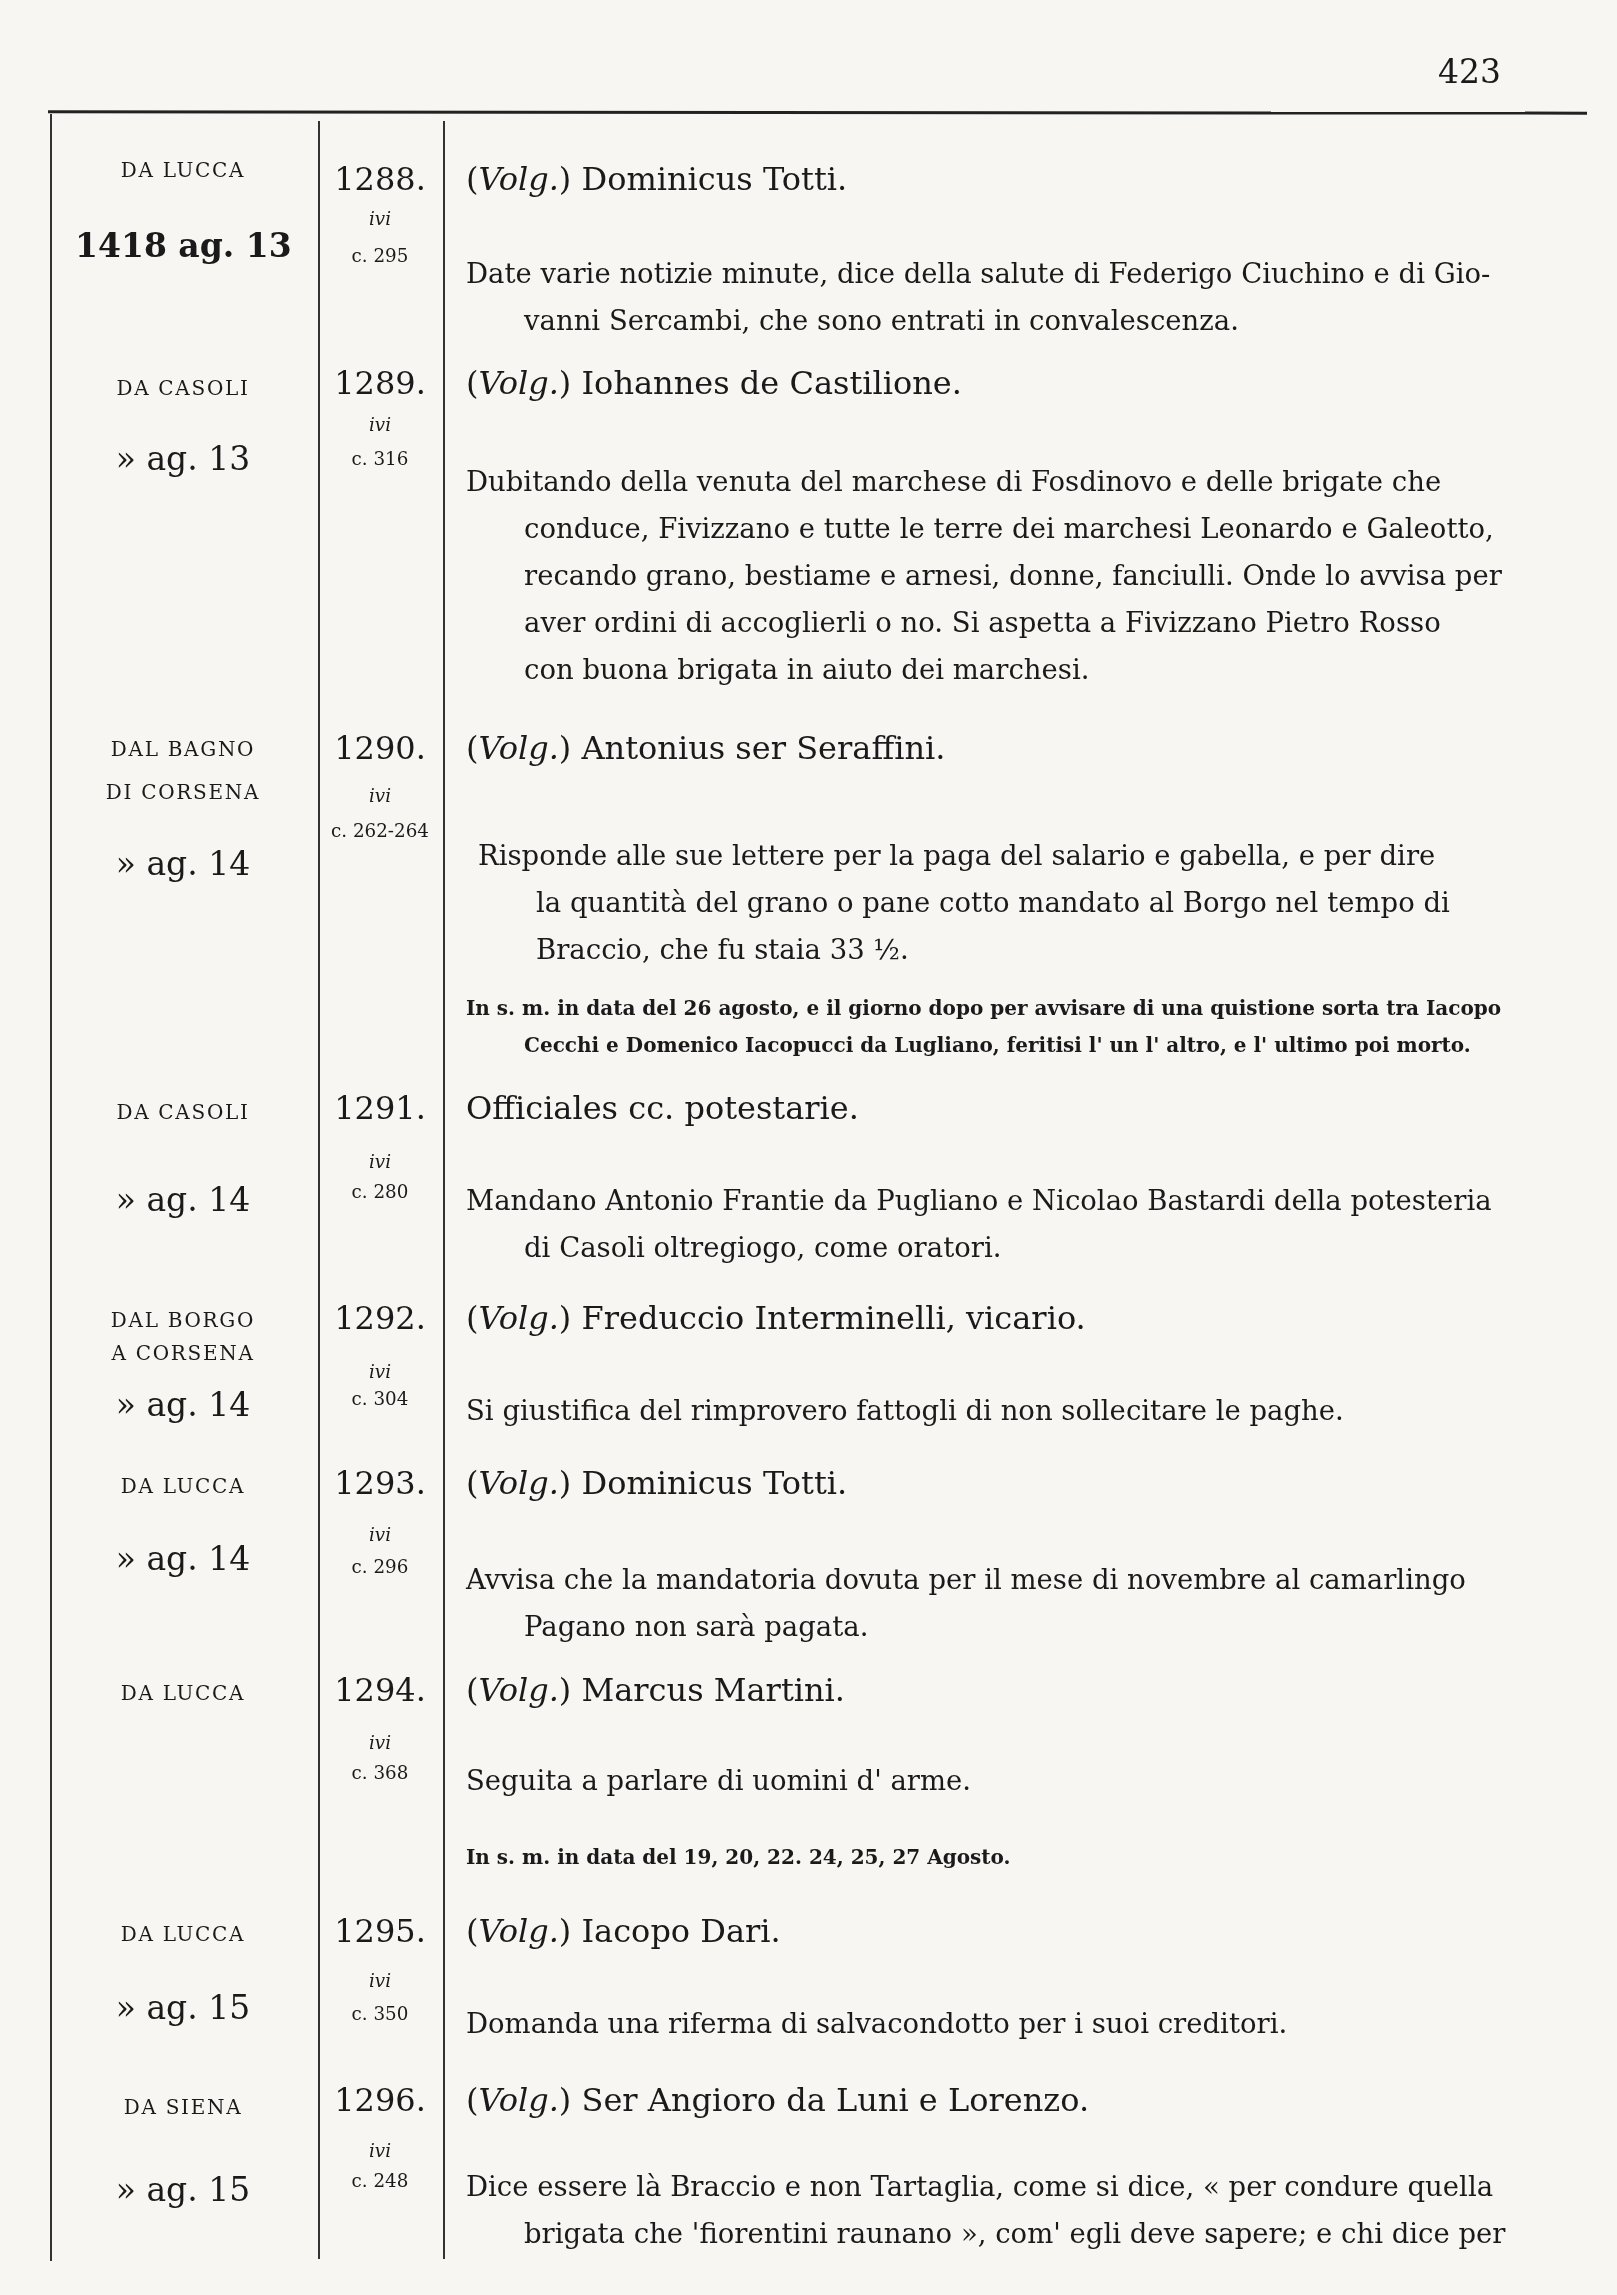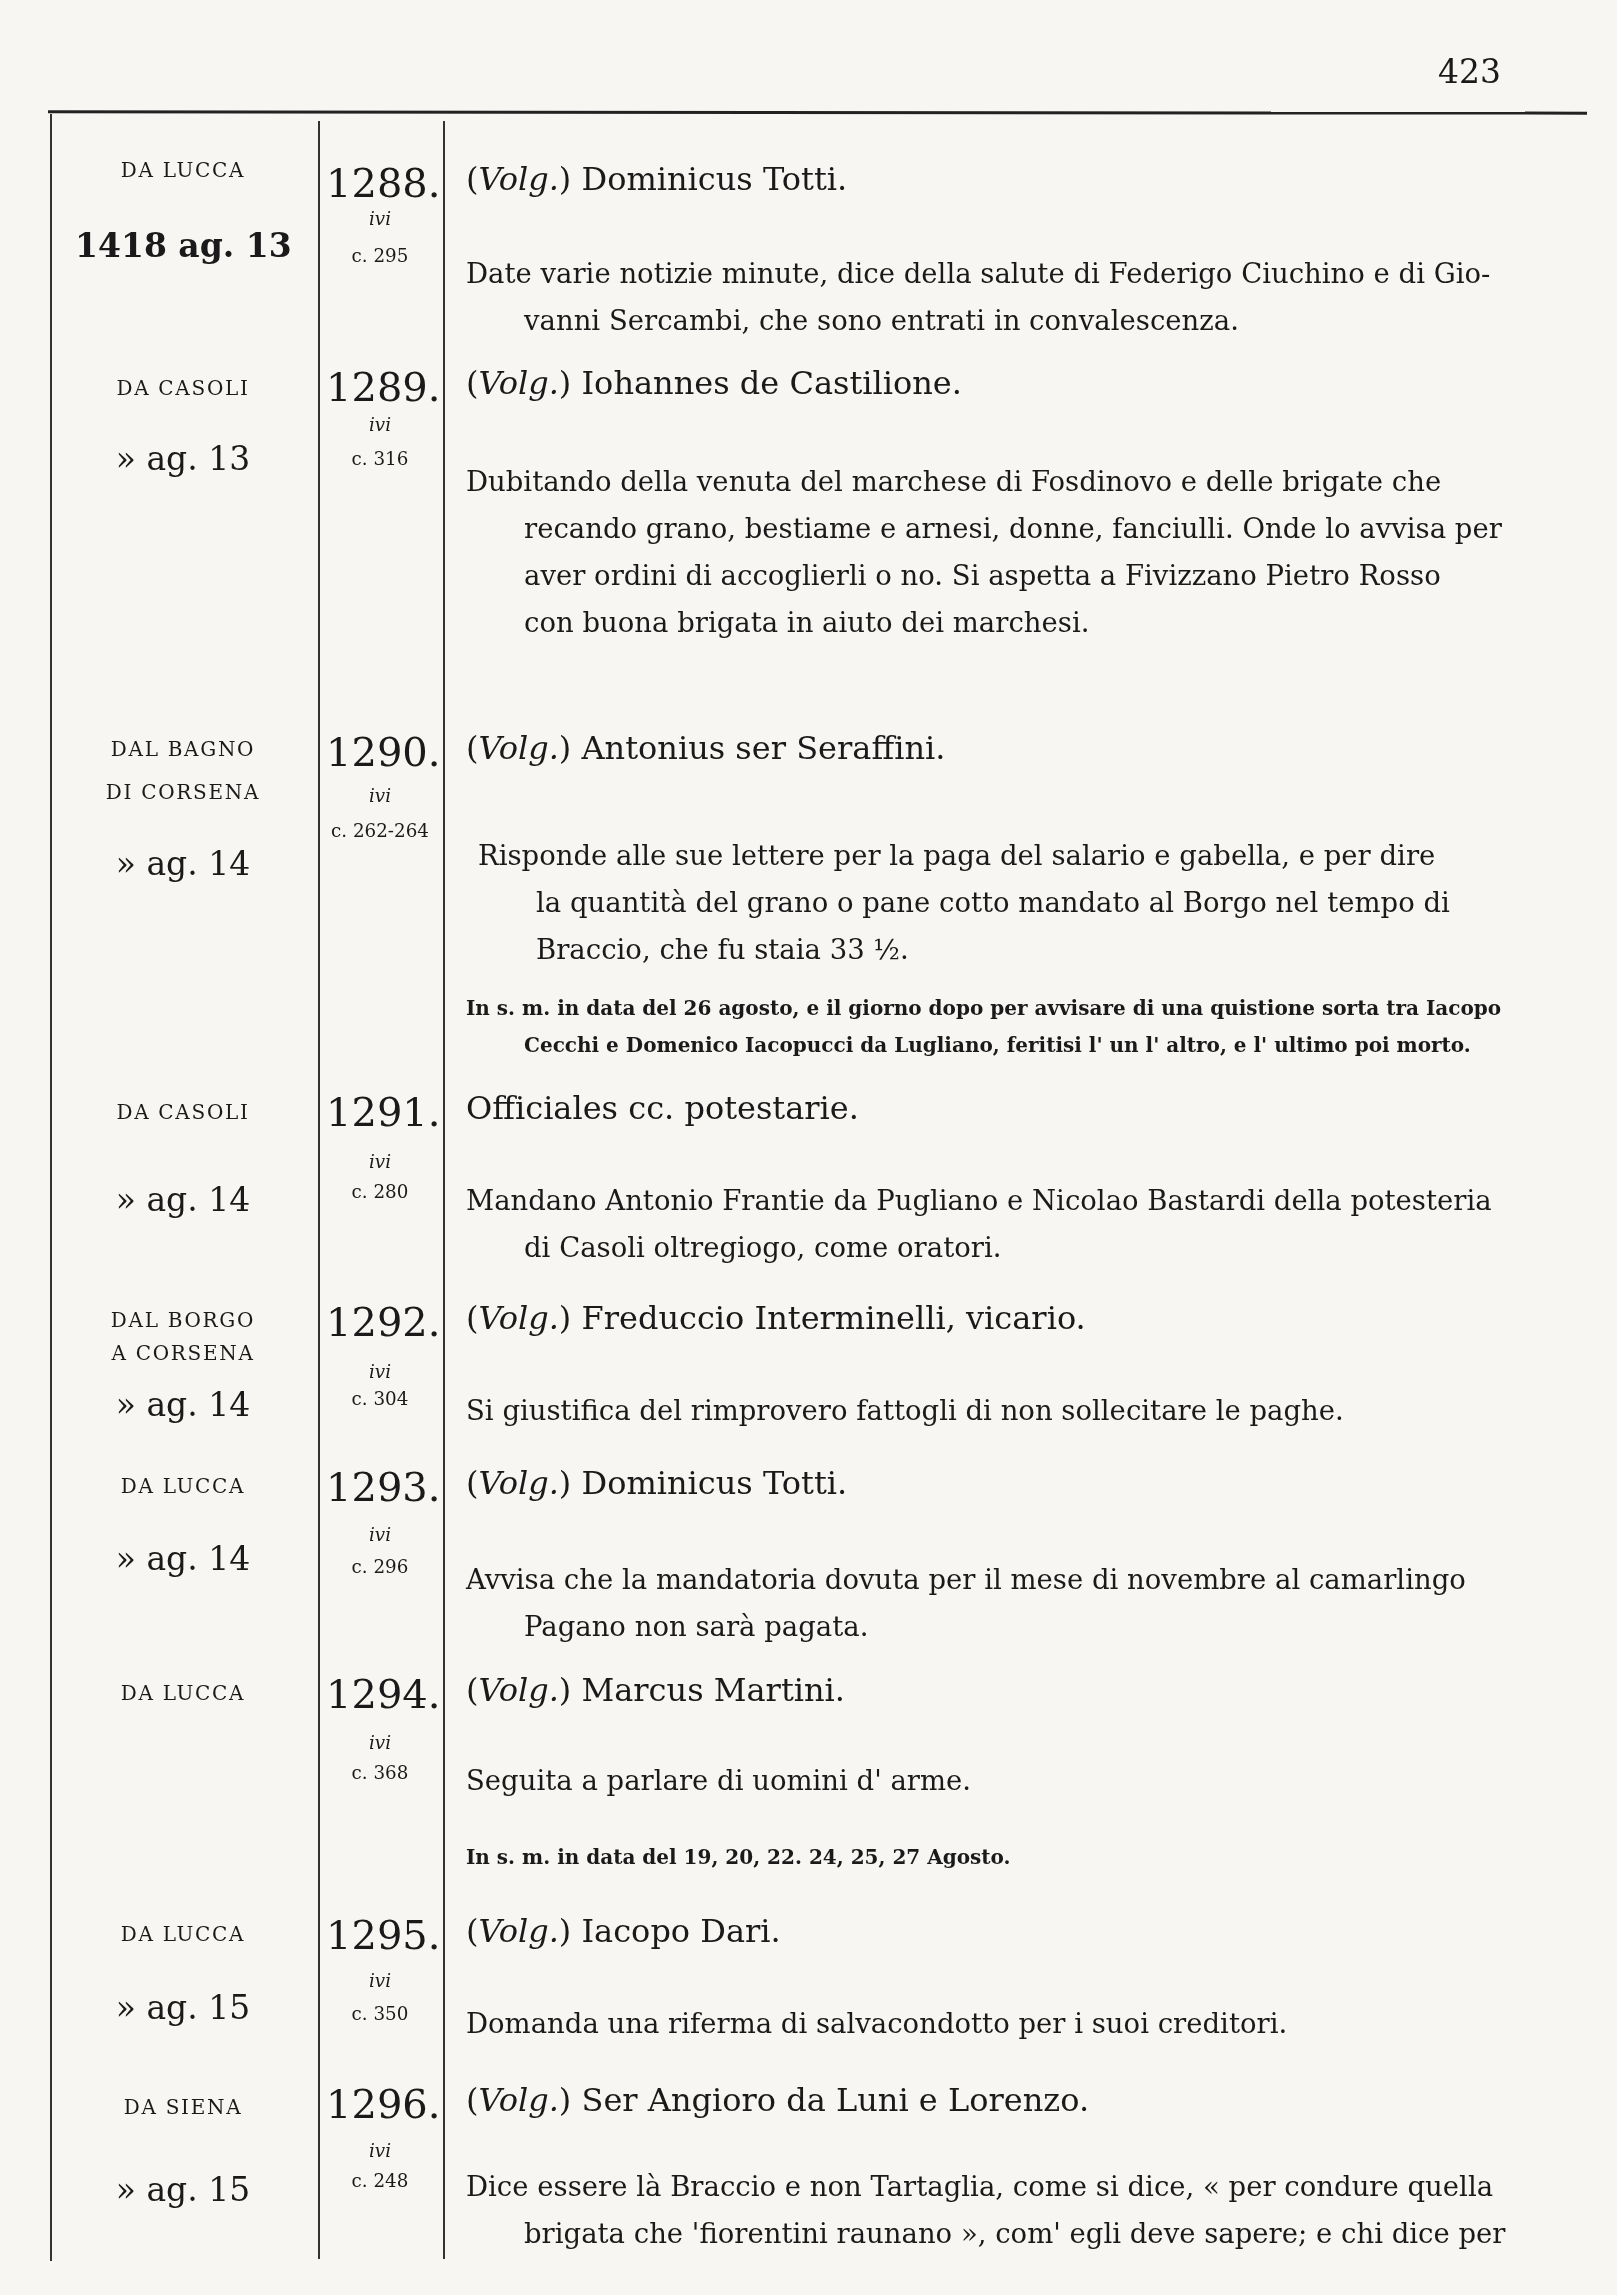--- a/index.html
+++ b/index.html
@@ -7,21 +7,21 @@
     width:1617px; height:2295px; position:relative; overflow:hidden;
     background:#f7f6f3; color:#1a1a1a;
     font-family:"DejaVu Serif", "Liberation Serif", serif;
   }
   .abs { position:absolute; white-space:nowrap; }
   .pagenum { left:1438px; top:52px; font-size:33px; }
   .toprule { left:48px; top:111px; width:1539px; height:3.3px; background:#222; transform:rotate(0.05deg); }
   .vline { position:absolute; width:1.7px; background:#333; }
   .place { font-size:20px; letter-spacing:1.7px; text-align:center; width:216px; left:75px; }
   .date { font-size:33px; text-align:center; width:216px; left:75px; }
-  .num { font-size:40px; left:326px; width:108px; text-align:center; }
+  .num { font-size:32px; left:326px; width:108px; text-align:center; }
   .ivi { font-size:18.3px; font-style:italic; left:326px; width:108px; text-align:center; }
   .carte { font-size:18.3px; left:326px; width:108px; text-align:center; }
   .title { font-size:32px; left:466px; }
   .title i { font-style:italic; }
   .body { font-size:27.5px; left:466px; width:1107px; white-space:normal; line-height:47px; text-align:justify; }
   .body span.line { display:block; }
   .body span.indent { padding-left:58px; }
   .note { font-size:20px; left:466px; width:1111px; white-space:normal; line-height:37px; font-weight:bold; }
 </style>
 </head>
@@ -45,20 +45,21 @@
       <span class="line indent">vanni Sercambi, che sono entrati in convalescenza.</span>
     </div>
     <div class="abs place" style="top: 376px;">DA CASOLI</div>
     <div class="abs date" style="top: 439px;">» ag. 13</div>
     <div class="abs num" style="top: 364px;">1289.</div>
     <div class="abs ivi" style="top: 414px;">ivi</div>
     <div class="abs carte" style="top: 448px;">c. 316</div>
     <div class="abs title" style="top: 364px;"><span>(</span><i>Volg.</i><span>) </span><span>Iohannes de Castilione.</span></div>
     <div class="abs body" style="top: 458px;">
       <span class="line">Dubitando della venuta del marchese di Fosdinovo e delle brigate che</span>
+      <span class="line indent">conduce, Fivizzano e tutte le terre dei marchesi Leonardo e Galeotto,</span>
       <span class="line indent">recando grano, bestiame e arnesi, donne, fanciulli. Onde lo avvisa per</span>
       <span class="line indent">aver ordini di accoglierli o no. Si aspetta a Fivizzano Pietro Rosso</span>
       <span class="line indent">con buona brigata in aiuto dei marchesi.</span>
     </div>
     <div class="abs place" style="top: 737px;">DAL BAGNO</div>
     <div class="abs place" style="top: 780px;">DI CORSENA</div>
     <div class="abs date" style="top: 844px;">» ag. 14</div>
     <div class="abs num" style="top: 729px;">1290.</div>
     <div class="abs ivi" style="top: 785px;">ivi</div>
     <div class="abs carte" style="top: 820px;">c. 262-264</div>

